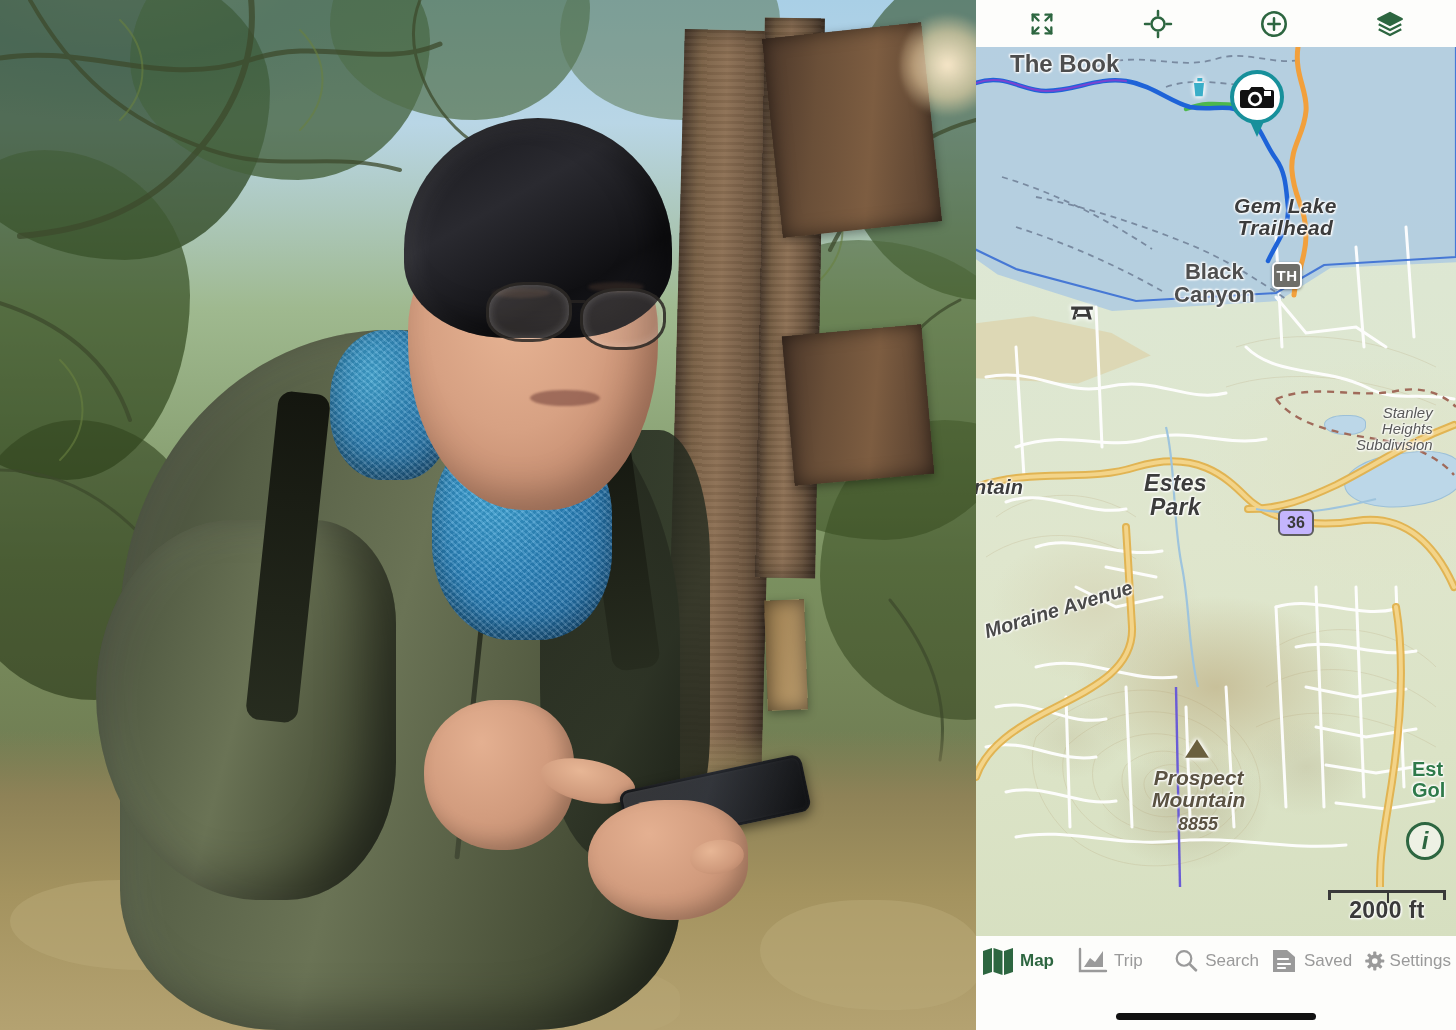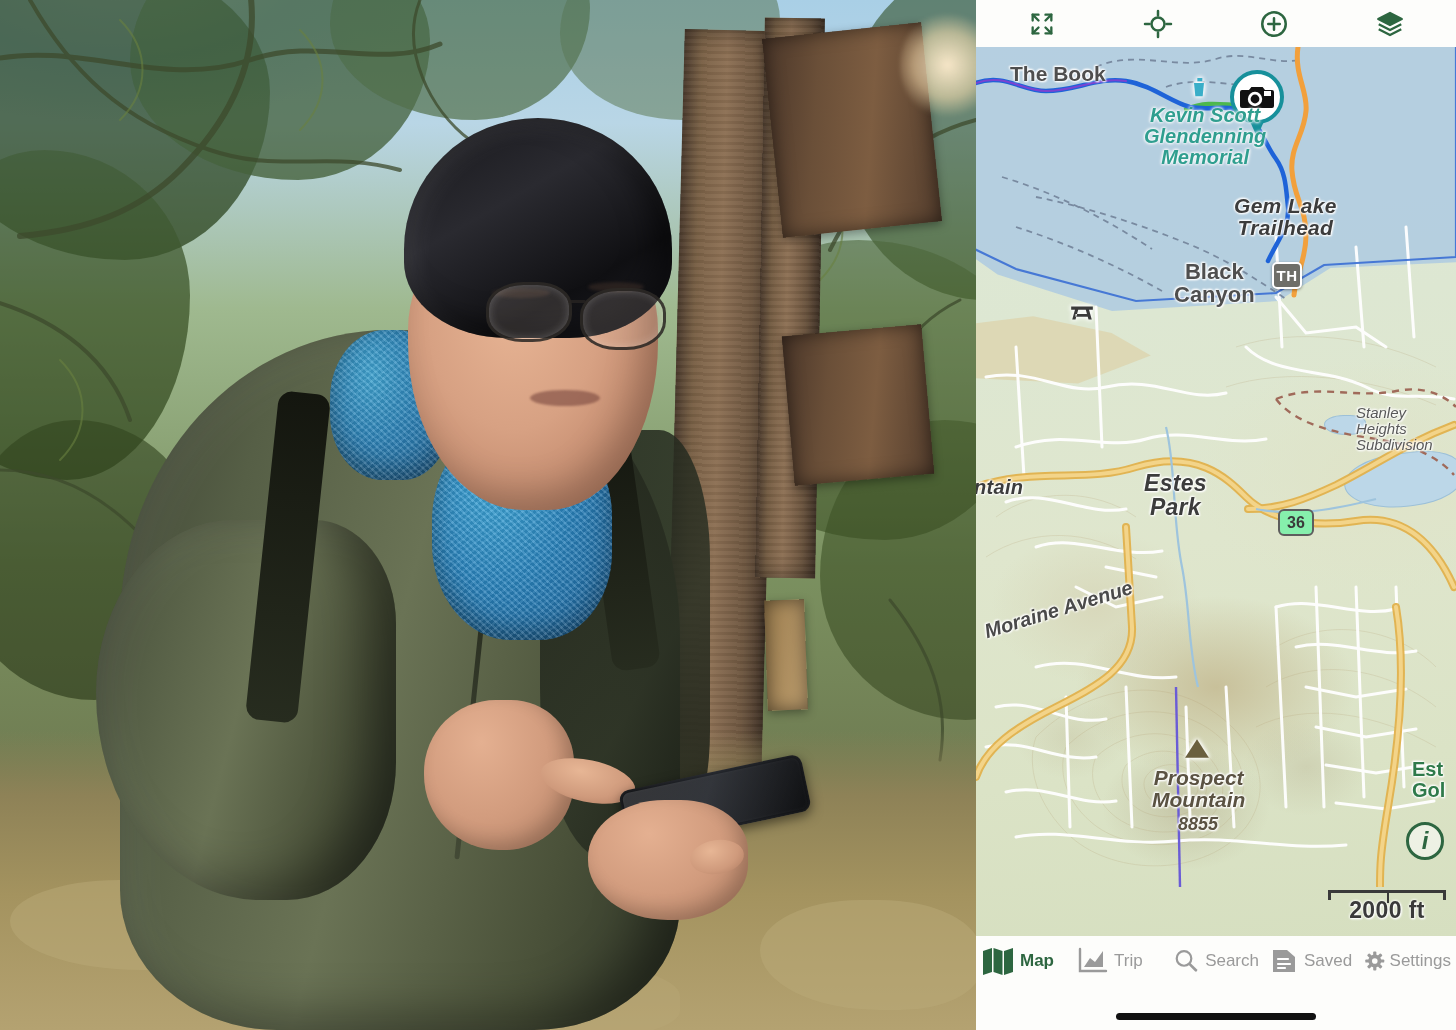--- a/index.html
+++ b/index.html
@@ -232,21 +232,21 @@
     display: flex; align-items: center; justify-content: center;
     box-shadow: 0 1px 3px rgba(0,0,0,.4);
   }
   .picnic-icon, .peak-icon, .camp-icon {
     position: absolute; display: flex; align-items: center; justify-content: center;
     filter: drop-shadow(0 0 2px #fff) drop-shadow(0 0 2px #fff);
   }
   .waypoint-pin { position: absolute; width: 58px; height: 70px; cursor: pointer; }
   .shield {
     position: absolute; width: 36px; height: 27px;
-    background: #86efac; border: 2px solid #5d5d5d; border-radius: 6px;
+    background: #c4b5fd; border: 2px solid #5d5d5d; border-radius: 6px;
     display: flex; align-items: center; justify-content: center;
     font-size: 16px; font-weight: 700; color: #3a3a3a;
   }
   .shield::before {
     content: ""; position: absolute; inset: -4px -2px; border: 2px solid #5d5d5d;
     border-radius: 9px; opacity: .0;
   }
 
   .scalebar { position: absolute; right: 10px; bottom: 12px; text-align: center; }
   .scalebar .bar {
@@ -532,29 +532,26 @@
           <circle cx="29" cy="28" r="25" fill="#ffffff" stroke="#17909b" stroke-width="4"></circle>
           <g fill="#111111">
             <path d="M14 21h7l2.4-3h11.2l2.4 3H44a2 2 0 0 1 2 2v14a2 2 0 0 1-2 2H14a2 2 0 0 1-2-2V23a2 2 0 0 1 2-2z"></path>
           </g>
           <circle cx="27" cy="30" r="7.2" fill="#ffffff"></circle>
           <circle cx="27" cy="30" r="4.4" fill="#111111"></circle>
           <rect x="36" y="22" width="7" height="5" fill="#ffffff"></rect>
         </svg>
       </div>
 
-      <div class="maplabel lbl-area" style="left:34px;top:16px;font-size:21px;">The Book</div>
-      <div class="maplabel lbl-trail" style="left:168px;top:58px;font-size:20px;text-align:center;">Kevin Scott
-Glendenning
-Memorial</div>
+      <div class="maplabel lbl-area" style="left:34px;top:4px;font-size:24px;">The Book</div>
       <div class="maplabel lbl-place" style="left:258px;top:148px;font-size:21px;text-align:center;">Gem Lake
 Trailhead</div>
       <div class="maplabel lbl-area" style="left:198px;top:213px;font-size:22px;text-align:center;">Black
 Canyon</div>
-      <div class="maplabel lbl-small" style="left:380px;top:358px;font-size:15px;text-align:left;">Stanley
+      <div class="maplabel lbl-small" style="left:380px;top:358px;font-size:15px;text-align:right;">Stanley
 Heights
 Subdivision</div>
       <div class="maplabel lbl-place" style="left:168px;top:424px;font-size:23px;text-align:center;">Estes
 Park</div>
       <div class="maplabel lbl-place" style="left:-2px;top:430px;font-size:20px;">ntain</div>
       <div class="maplabel lbl-road" style="left:6px;top:575px;font-size:20px;transform:rotate(-17deg);transform-origin:left top;">Moraine Avenue</div>
       <div class="maplabel lbl-peak" style="left:176px;top:720px;font-size:21px;text-align:center;">Prospect
 Mountain</div>
       <div class="maplabel lbl-peak" style="left:202px;top:768px;font-size:18px;">8855</div>
       <div class="maplabel lbl-green" style="left:436px;top:712px;font-size:20px;">Est

